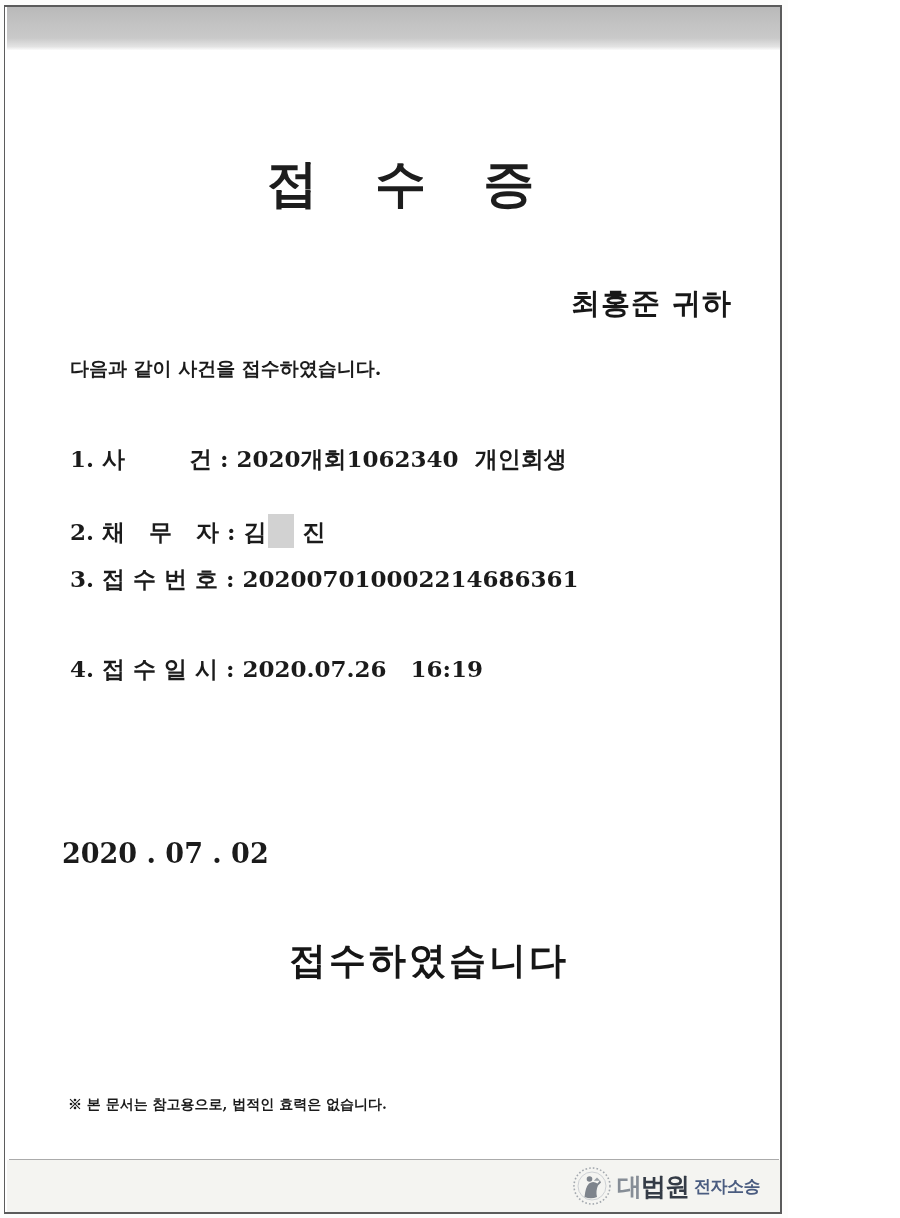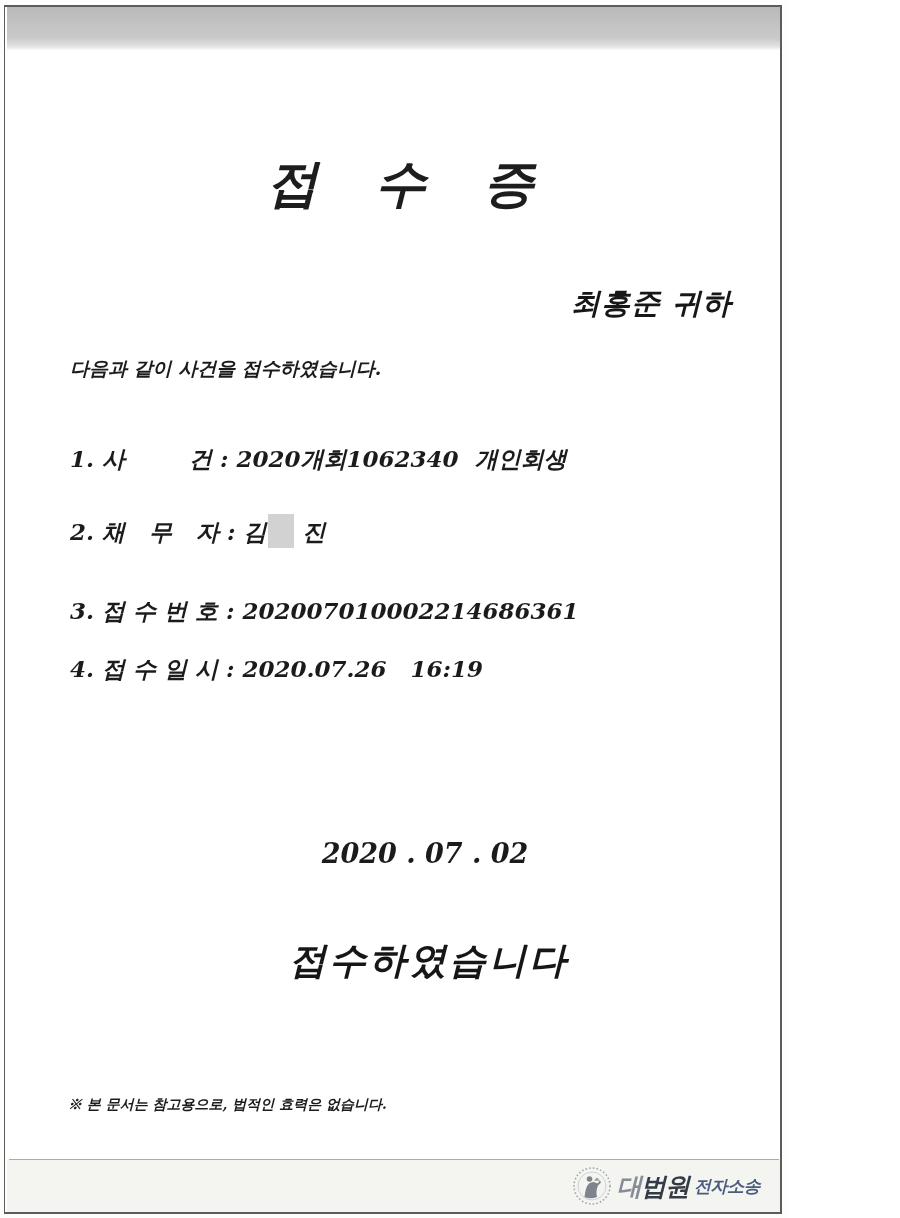--- a/index.html
+++ b/index.html
@@ -1,28 +1,28 @@
 <!DOCTYPE html>
 <html><head>
 <meta charset="utf-8">
 <style>
   html,body{margin:0;padding:0;background:#ffffff;}
   body{font-family:"DejaVu Serif","Liberation Serif",serif;}
-  .scan{position:relative;width:788px;height:1218px;background:#fdfdfc;overflow:hidden;font-style:italic;}
+  .scan{position:relative;width:788px;height:1218px;background:#fdfdfc;overflow:hidden;}
   .frame{position:absolute;top:5px;left:4px;right:6px;bottom:4px;border:2px solid #5c5c5c;border-left-width:1px;border-right-width:2px;background:#ffffff;}
   .scan-band{position:absolute;top:7px;left:7px;right:8px;height:43px;
     background:linear-gradient(180deg,#b9b9b9 0%,#c3c3c3 40%,#c9c9c9 72%,#e3e3e3 92%,#fbfbfb 100%);}
   .title{position:absolute;top:150px;left:0;right:0;text-align:center;
     font-size:51px;font-weight:bold;color:#1d1d1d;letter-spacing:0.02em;white-space:pre;text-indent:14px;}
   .addressee{position:absolute;top:284px;right:56px;font-size:29px;font-weight:bold;color:#171717;letter-spacing:1px;}
   .intro{position:absolute;top:356px;left:70px;font-size:19px;font-weight:bold;color:#1b1b1b;}
   .item{position:absolute;left:70px;font-size:23px;font-weight:bold;color:#1b1b1b;white-space:pre;}
-  .item-1{top:444px;} .item-2{top:514px;} .item-3{top:596px;} .item-4{top:654px;} .item-5{top:724px;}
+  .item-1{top:444px;} .item-2{top:514px;} .item-3{top:564px;} .item-4{top:654px;} .item-5{top:724px;}
   .redaction{display:inline-block;width:26px;height:34px;background:#d2d2d2;vertical-align:-8px;margin:0 9px 0 1px;}
-  .issue-date{position:absolute;top:838px;left:0;right:0;text-align:center;text-indent:62px;
+  .issue-date{position:absolute;top:838px;left:0;right:0;text-align:left;text-indent:62px;
     font-size:27px;font-weight:bold;color:#1b1b1b;white-space:pre;}
   .court{position:absolute;top:936px;left:0;right:0;text-align:center;text-indent:70px;
     font-size:37px;font-weight:bold;color:#161616;letter-spacing:3px;}
   .note{position:absolute;top:1096px;left:68px;font-size:14px;font-weight:bold;color:#1b1b1b;text-align:right;}
   .footer-divider{position:absolute;top:1159px;left:9px;right:9px;border-top:1px solid #ababab;}
   .footer-band{position:absolute;top:1160px;left:7px;right:8px;bottom:6px;background:#f4f4f1;}
   .logo{position:absolute;top:1164px;right:28px;height:44px;display:flex;align-items:center;
     font-family:"DejaVu Sans","Liberation Sans",sans-serif;}
   .seal{width:40px;height:40px;margin-right:5px;}
   .logo-dae{font-size:25px;font-weight:bold;color:#868d96;letter-spacing:-1px;}

